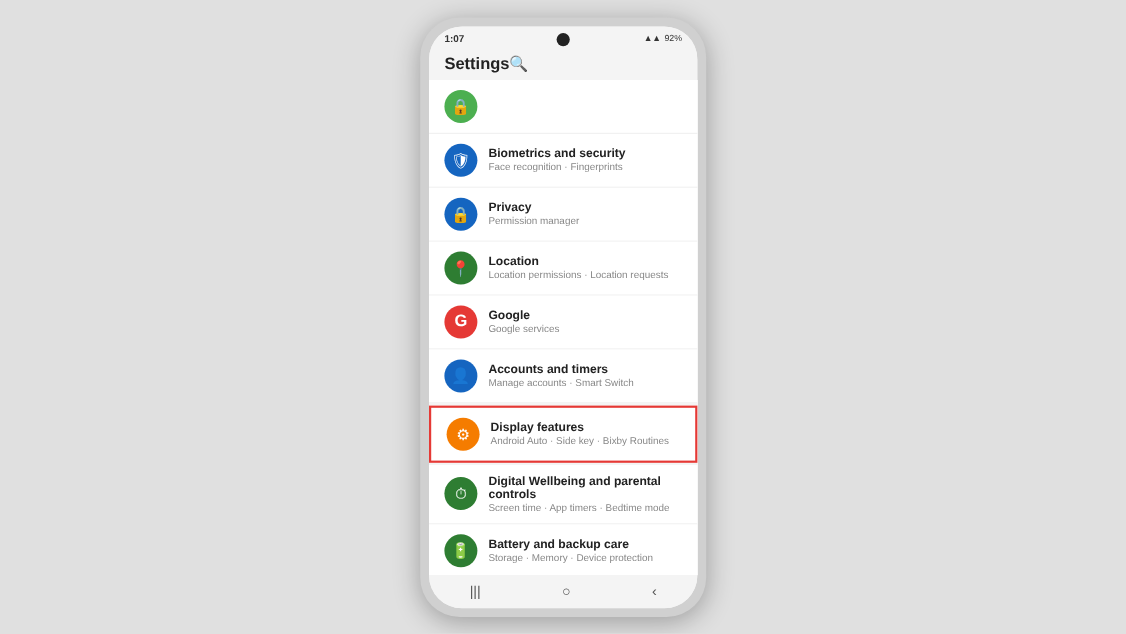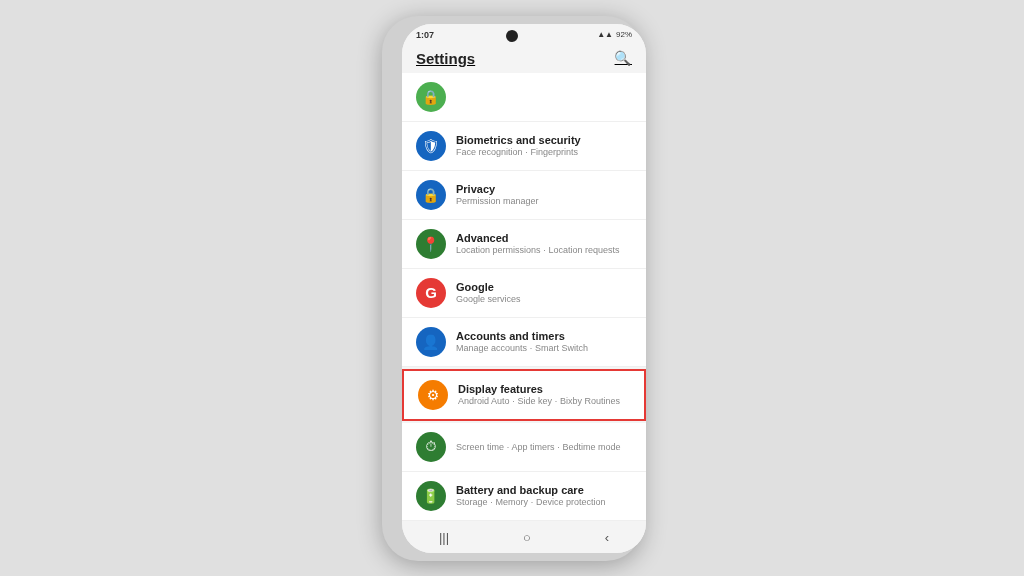--- a/index.html
+++ b/index.html
@@ -22,21 +22,20 @@
       position: relative;
     }
     .phone-inner {
       width: 100%;
       height: 100%;
       background: #f4f4f4;
       border-radius: 30px;
       overflow: hidden;
       display: flex;
       flex-direction: column;
-      margin-left: 12px;
     }
     .status-bar {
       display: flex;
       justify-content: space-between;
       align-items: center;
       padding: 6px 14px 2px 14px;
       background: #f4f4f4;
       font-size: 9px;
       color: #333;
     }
@@ -47,25 +46,23 @@
       height: 12px;
       background: #222;
       border-radius: 50%;
       position: absolute;
       top: 14px;
       left: 50%;
       transform: translateX(-50%);
     }
     .settings-header {
       display: flex;
-      justify-content: space-between;
       align-items: center;
       padding: 8px 14px 6px 14px;
       background: #f4f4f4;
-      text-decoration: underline;
     }
     .settings-title {
       font-size: 15px;
       font-weight: 600;
       color: #222;
     }
     .search-icon-btn {
       font-size: 14px;
       color: #444;
       cursor: pointer;
@@ -165,21 +162,21 @@
         <div class="item-icon" style="background:#1565C0;">🔒</div>
         <div class="item-text">
           <div class="item-title">Privacy</div>
           <div class="item-subtitle">Permission manager</div>
         </div>
       </div>
 
       <div class="settings-item">
         <div class="item-icon" style="background:#2E7D32;">📍</div>
         <div class="item-text">
-          <div class="item-title">Advanced</div>
+          <div class="item-title">Location</div>
           <div class="item-subtitle">Location permissions · Location requests</div>
         </div>
       </div>
 
       <div class="settings-item">
         <div class="item-icon" style="background:#E53935;font-style:normal;font-weight:700;font-size:15px;">G</div>
         <div class="item-text">
           <div class="item-title">Google</div>
           <div class="item-subtitle">Google services</div>
         </div>
@@ -197,20 +194,21 @@
         <div class="item-icon" style="background:#F57C00;">⚙</div>
         <div class="item-text">
           <div class="item-title">Display features</div>
           <div class="item-subtitle">Android Auto · Side key · Bixby Routines</div>
         </div>
       </div>
 
       <div class="settings-item">
         <div class="item-icon" style="background:#2E7D32;">⏱</div>
         <div class="item-text">
+          <div class="item-title">Digital Wellbeing and parental controls</div>
           <div class="item-subtitle">Screen time · App timers · Bedtime mode</div>
         </div>
       </div>
 
       <div class="settings-item">
         <div class="item-icon" style="background:#2E7D32;">🔋</div>
         <div class="item-text">
           <div class="item-title">Battery and backup care</div>
           <div class="item-subtitle">Storage · Memory · Device protection</div>
         </div>

